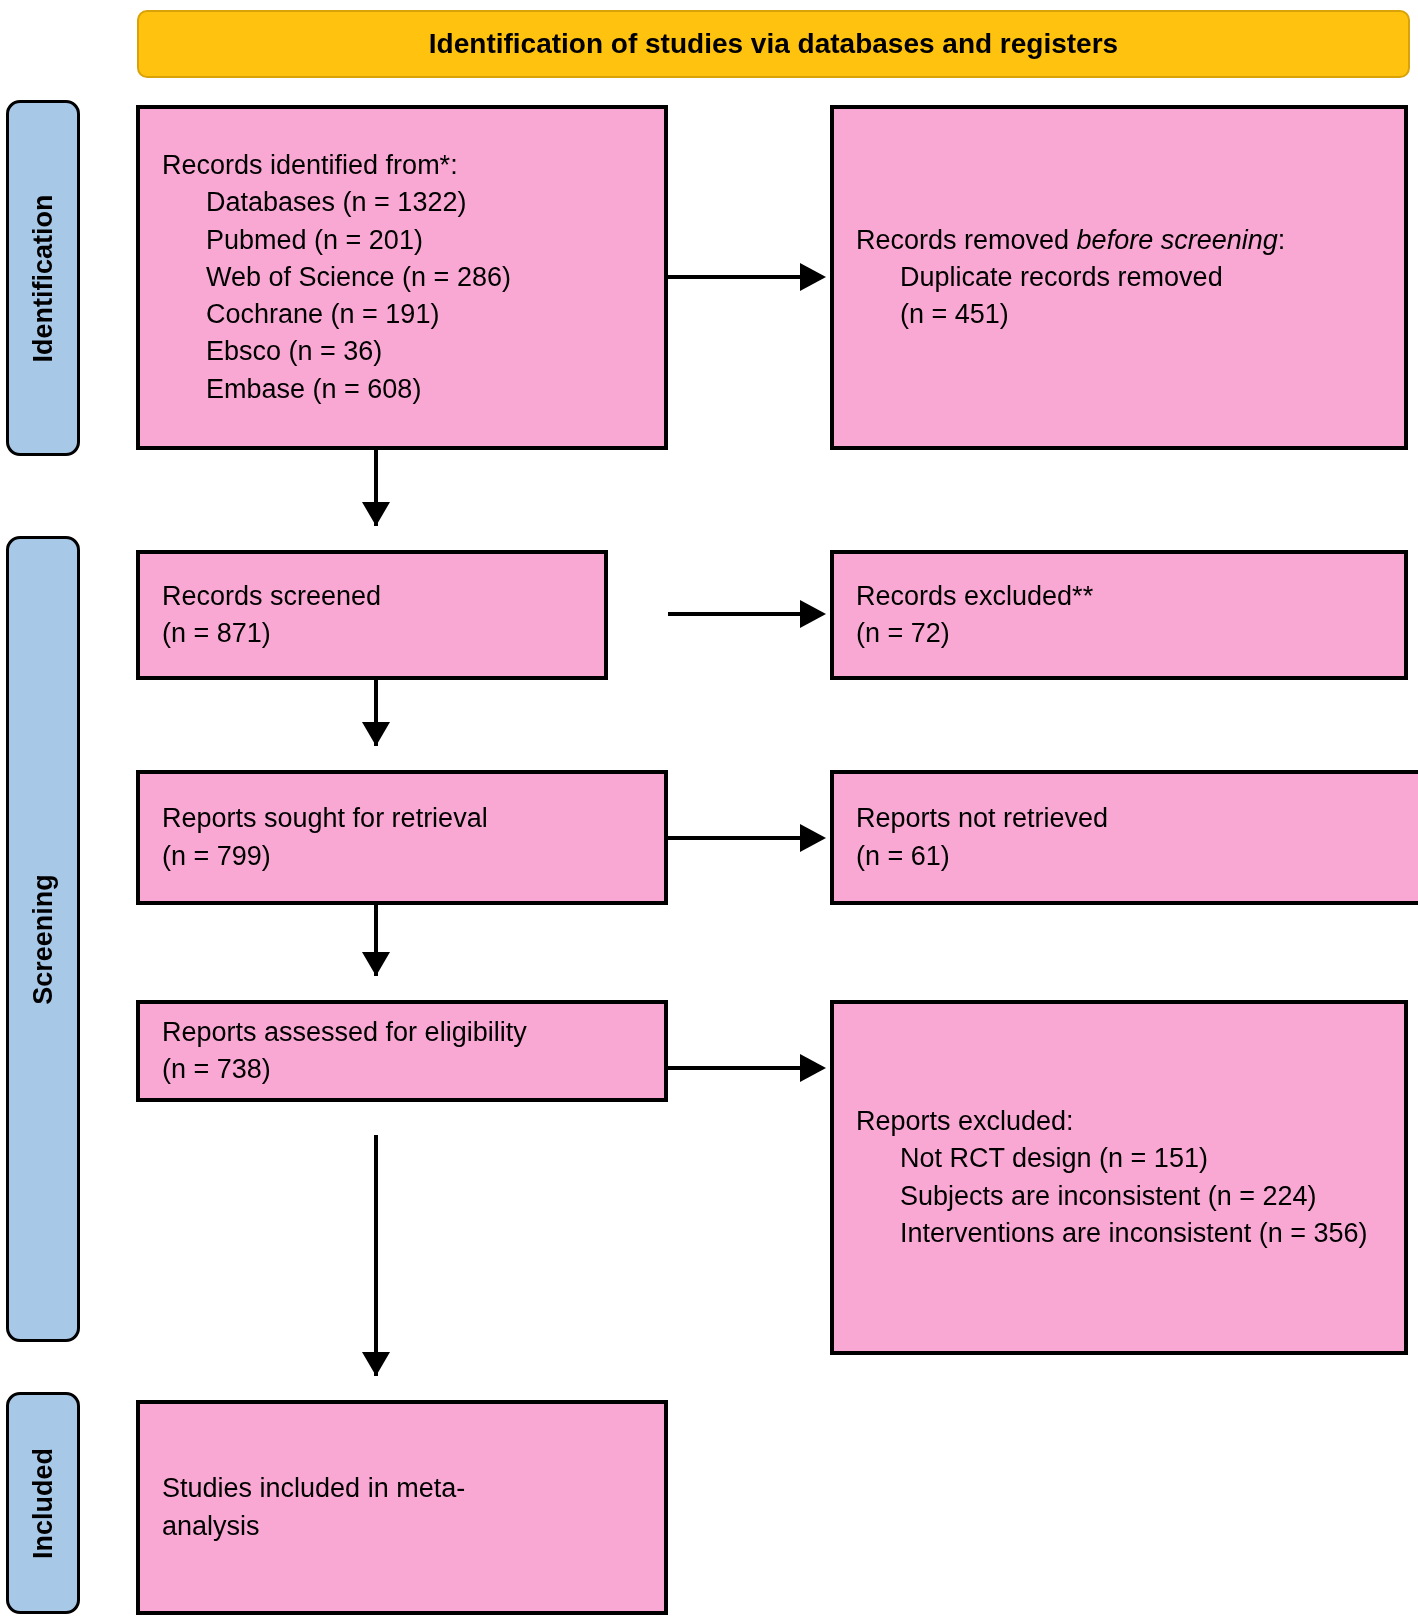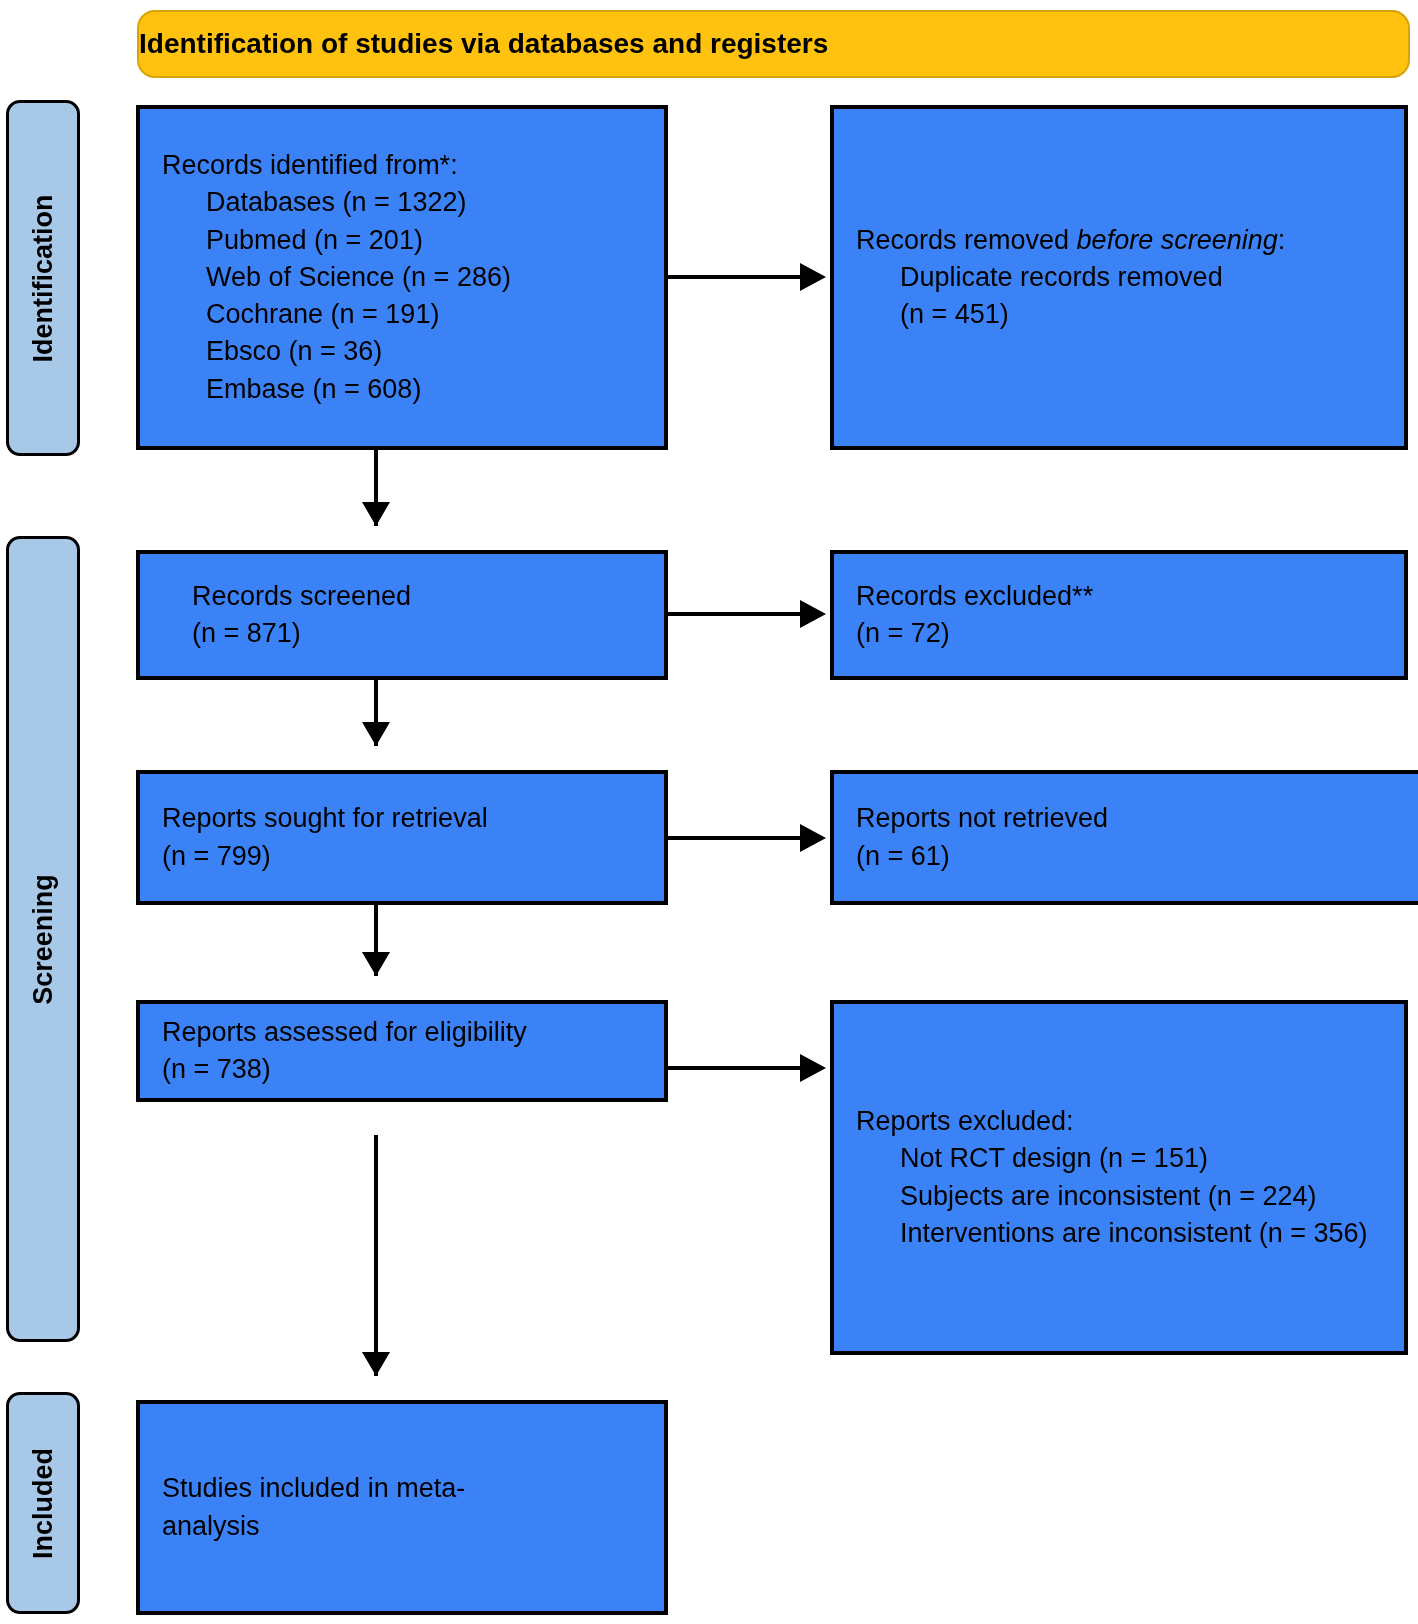--- a/index.html
+++ b/index.html
@@ -21,24 +21,25 @@
 
   
   .banner {
     position: absolute;
     left: 137px;
     top: 10px;
     width: 1273px;
     height: 68px;
     background: #FFC20E;
     border: 2px solid #D9A209;
-    border-radius: 18px;
+    border-radius: 10px;
     box-sizing: border-box;
     display: flex;
     align-items: center;
+    justify-content: center;
   }
   .banner-text {
     font-size: 28px;
     font-weight: bold;
     color: #000000;
     letter-spacing: 0px;
     text-align: center;
     white-space: nowrap;
   }
 
@@ -62,42 +63,42 @@
     font-weight: bold;
     color: #000000;
   }
   #stage-identification { top: 100px;  height: 356px; }
   #stage-screening     { top: 536px;  height: 806px; }
   #stage-included      { top: 1392px; height: 222px; }
 
   
   .box {
     position: absolute;
-    background: #3b82f6;
+    background: #f9a8d4;
     border: 4px solid #000000;
     box-sizing: border-box;
     display: flex;
     align-items: center;
   }
   .box-inner {
     padding: 0 22px;
     width: 100%;
     box-sizing: border-box;
   }
   .line {
     font-size: 27px;
     line-height: 1.38;
     color: #000000;
   }
   .line.indent { padding-left: 44px; }
   .ital { font-style: italic; }
 
   
   #box-identified   { left: 136px; top: 105px;  width: 532px; height: 345px; }
-  #box-screened     { left: 136px; top: 550px;  width: 532px; height: 130px; padding-left: 30px; }
+  #box-screened     { left: 136px; top: 550px;  width: 472px; height: 130px; }
   #box-sought       { left: 136px; top: 770px;  width: 532px; height: 135px; }
   #box-assessed     { left: 136px; top: 1000px; width: 532px; height: 102px; }
   #box-included     { left: 136px; top: 1400px; width: 532px; height: 215px; justify-content: flex-end; }
 
   
   #box-removed      { left: 830px; top: 105px;  width: 578px; height: 345px; }
   #box-excluded-rec { left: 830px; top: 550px;  width: 578px; height: 130px; }
   #box-notretrieved { left: 830px; top: 770px;  width: 680px; height: 135px; }
   #box-excluded-rep { left: 830px; top: 1000px; width: 578px; height: 355px; }
 

